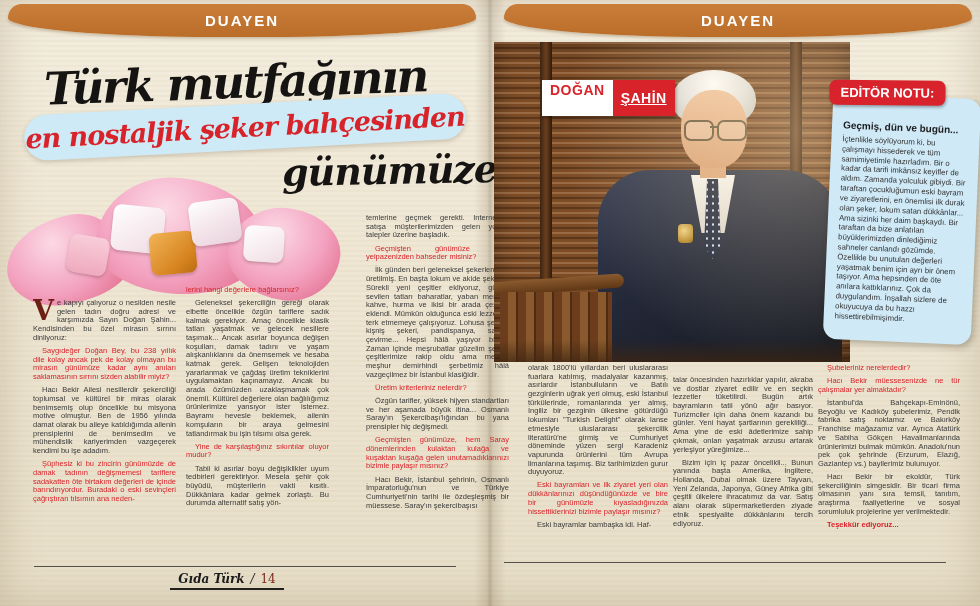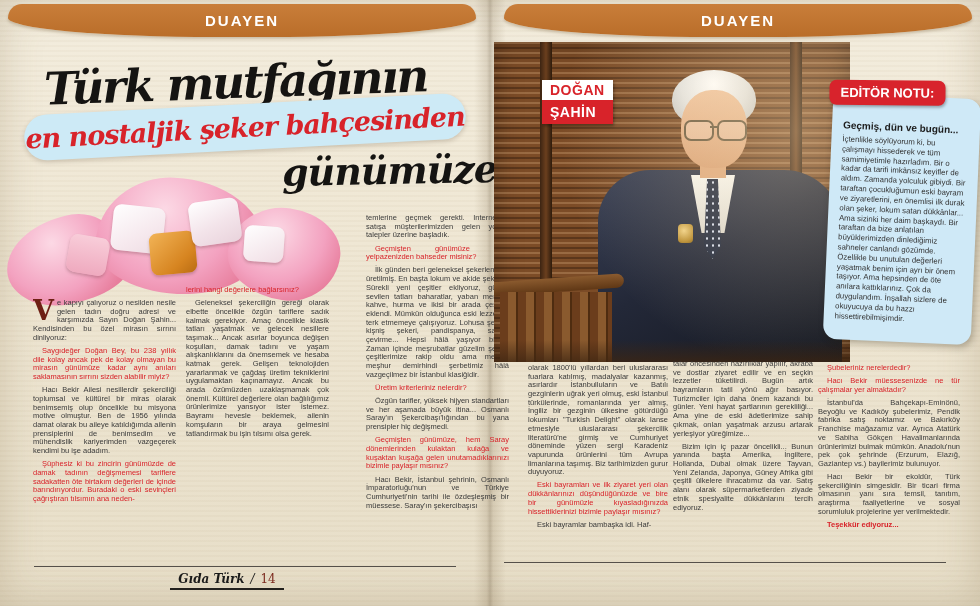--- a/index.html
+++ b/index.html
@@ -38,21 +38,21 @@
   #cube2{left:138px;top:52px;width:46px;height:42px;background:linear-gradient(140deg,#f2b457,#d68420 70%,#b96c12);transform:rotate(-5deg);}
   #cube3{left:178px;top:20px;width:50px;height:44px;background:linear-gradient(160deg,#ffffff,#f3e4ea 55%,#e9d3dc);transform:rotate(-8deg);}
   #cube4{left:56px;top:56px;width:40px;height:38px;background:linear-gradient(#f8cdd9,#efaabf);transform:rotate(10deg);}
   #cube5{left:232px;top:46px;width:40px;height:36px;background:linear-gradient(150deg,#fff,#f0dde4);transform:rotate(4deg);}
   
   .col{position:absolute;width:143px;font-size:7.5px;line-height:1.16;color:#3b3b3b;text-align:justify;overflow:hidden;}
   #lcol1{left:33px;top:299px;height:264px;}
   #lcol2{left:186px;top:286px;height:264px;}
   #lcol3{left:334px;top:214px;height:350px;margin-left:32px;}
   #rcol1{left:528px;top:364px;width:140px;height:196px;}
-  #rcol2{left:673px;top:360px;width:140px;height:196px;}
+  #rcol2{left:673px;top:376px;width:140px;height:196px;}
   #rcol3{left:818px;top:364px;width:142px;height:196px;}
   .para{margin:0 0 4.5px;text-indent:9px;}
   .q{color:#d8232a;font-weight:normal;}
   .noindent{text-indent:0;}
   .intro{text-indent:0;}
   .intro::first-letter{float:left;font-size:27px;line-height:22px;font-weight:bold;font-style:normal;
     color:#6e1f14;padding:1px 3px 0 0;font-family:"DejaVu Serif",serif;}
   .thanks{color:#d8232a;font-weight:bold;}
   
   #photo{position:absolute;left:494px;top:42px;width:356px;height:320px;overflow:hidden;
@@ -73,23 +73,23 @@
   #shirt{left:197px;top:133px;width:44px;height:58px;background:linear-gradient(#f5f4ef,#dcd7cd);clip-path:polygon(0 0,100% 0,76% 100%,24% 100%);}
   #tie{left:210px;top:137px;width:17px;height:80px;background-color:#222a3e;
     background-image:radial-gradient(rgba(222,230,246,.95) .8px,transparent 1.3px);background-size:6px 7px;
     clip-path:polygon(18% 0,82% 0,100% 84%,50% 100%,0 84%);}
   #crest{left:184px;top:182px;width:15px;height:19px;border-radius:4px;background:radial-gradient(circle at 40% 35%,#f0d184,#b98c2e 70%,#8a6418);}
   #chair-rail{left:-6px;top:236px;width:136px;height:14px;background:linear-gradient(#8a5a2e,#5f3715);border-radius:7px;transform:rotate(-4deg);}
   #chair-spindles{left:6px;top:250px;width:112px;height:72px;background:repeating-linear-gradient(90deg,#6b3d1c 0 8px,#8a5a2e 8px 16px,#4e2c10 16px 18px);}
   #photo-bottom{position:absolute;left:0;bottom:0;width:100%;height:22px;background:linear-gradient(transparent,rgba(62,38,18,.75));}
   
   #badge{position:absolute;left:542px;top:80px;display:flex;font-weight:bold;font-size:14px;letter-spacing:.5px;
-    box-shadow:1px 2px 3px rgba(0,0,0,.35);flex-direction:column;}
+    box-shadow:1px 2px 3px rgba(0,0,0,.35);}
   #badge-first{background:#ffffff;color:#d8232a;padding:2px 8px;}
-  #badge-last{background:#d8232a;color:#ffffff;padding:4px 8px;}
+  #badge-last{background:#d8232a;color:#ffffff;padding:10px 8px;text-decoration:underline;}
   
   #editor{position:absolute;left:828px;top:96px;width:148px;height:246px;background:#cfe9f7;border-radius:14px;
     transform:rotate(2.5deg);box-shadow:2px 3px 7px rgba(40,30,10,.3);}
   #editor-badge{position:absolute;left:-4px;top:-15px;background:#d8232c;color:#fff;font-weight:bold;font-size:13px;
     padding:5px 11px;border-radius:7px;transform:rotate(-2deg);box-shadow:1px 2px 3px rgba(0,0,0,.3);white-space:nowrap;}
   #editor-heading{margin:26px 11px 4px;font-weight:bold;font-size:10px;color:#1d1d1d;}
   #editor-body{margin:0 11px;font-size:7.8px;line-height:1.26;color:#333;text-align:left;}
   
   .footrule{position:absolute;height:1px;background:#55504a;}
   #footrule-left{left:34px;top:566px;width:422px;}
@@ -134,20 +134,22 @@
 
   <div class="col" id="lcol1">
       <p class="para a intro">Ve kapıyı çalıyoruz o nesilden nesile gelen tadın doğru adresi ve karşımızda Sayın Doğan Şahin... Kendisinden bu özel mirasın sırrını dinliyoruz:</p>
       <p class="para q">Saygıdeğer Doğan Bey, bu 238 yıllık dile kolay ancak pek de kolay olmayan bu mirasın günümüze kadar aynı anıları saklamasının sırrını sizden alabilir miyiz?</p>
       <p class="para a">Hacı Bekir Ailesi nesillerdir şekerciliği toplumsal ve kültürel bir miras olarak benimsemiş olup öncelikle bu misyona motive olmuştur. Ben de 1956 yılında damat olarak bu aileye katıldığımda ailenin prensiplerini de benimsedim ve mühendislik kariyerimden vazgeçerek kendimi bu işe adadım.</p>
       <p class="para q">Şüphesiz ki bu zincirin günümüzde de damak tadının değişmemesi tariflere sadakatten öte birtakım değerleri de içinde barındırıyordur. Buradaki o eski sevinçleri çağrıştıran tılsımın ana neden-</p>
     </div>
   <div class="col" id="lcol2">
       <p class="para q noindent">lerini hangi değerlere bağlarsınız?</p>
       <p class="para a">Geleneksel şekerciliğin gereği olarak elbette öncelikle özgün tariflere sadık kalmak gerekiyor. Amaç öncelikle klasik tatları yaşatmak ve gelecek nesillere taşımak... Ancak asırlar boyunca değişen koşulları, damak tadını ve yaşam alışkanlıklarını da önemsemek ve hesaba katmak gerek. Gelişen teknolojiden yararlanmak ve çağdaş üretim tekniklerini uygulamaktan kaçınamayız. Ancak bu arada özümüzden uzaklaşmamak çok önemli. Kültürel değerlere olan bağlılığımız ürünlerimize yansıyor ister istemez. Bayramı hevesle beklemek, ailenin komşuların bir araya gelmesini tatlandırmak bu işin tılsımı olsa gerek.</p>
+      <p class="para q">Yine de karşılaştığınız sıkıntılar oluyor mudur?</p>
+      <p class="para a">Tabii ki asırlar boyu değişiklikler uyum tedbirleri gerektiriyor. Mesela şehir çok büyüdü, müşterilerin vakti kısıtlı. Dükkânlara kadar gelmek zorlaştı. Bu durumda alternatif satış yön-</p>
     </div>
   <div class="col" id="lcol3">
       <p class="para a noindent">temlerine geçmek gerekti. İnternetten satışa müşterilerimizden gelen yoğun talepler üzerine başladık.</p>
       <p class="para q">Geçmişten günümüze ürün yelpazenizden bahseder misiniz?</p>
       <p class="para a">İlk günden beri geleneksel şekerlemeler üretilmiş. En başta lokum ve akide şekeri... Sürekli yeni çeşitler ekliyoruz, günün sevilen tatları baharatlar, yaban mersini, kahve, hurma ve ikisi bir arada çeşitler eklendi. Mümkün olduğunca eski lezzetleri terk etmemeye çalışıyoruz. Lohusa şekeri, kişniş şekeri, pandispanya, sakızlı çevirme... Hepsi hâlâ yaşıyor bizde. Zaman içinde meşrubatlar güzelim şerbet çeşitlerimize rakip oldu ama mesela meşhur demirhindi şerbetimiz hâlâ vazgeçilmez bir İstanbul klasiğidir.</p>
       <p class="para q">Üretim kriterleriniz nelerdir?</p>
       <p class="para a">Özgün tarifler, yüksek hijyen standartları ve her aşamada büyük itina... Osmanlı Saray'ın Şekercibaşı'lığından bu yana prensipler hiç değişmedi.</p>
       <p class="para q">Geçmişten günümüze, hem Saray dönemlerinden kulaktan kulağa ve kuşaktan kuşağa gelen unutamadıklarınızı bizimle paylaşır mısınız?</p>
       <p class="para a">Hacı Bekir, İstanbul şehrinin, Osmanlı İmparatorluğu'nun ve Türkiye Cumhuriyeti'nin tarihi ile özdeşleşmiş bir müessese. Saray'ın şekercibaşısı</p>
     </div>

